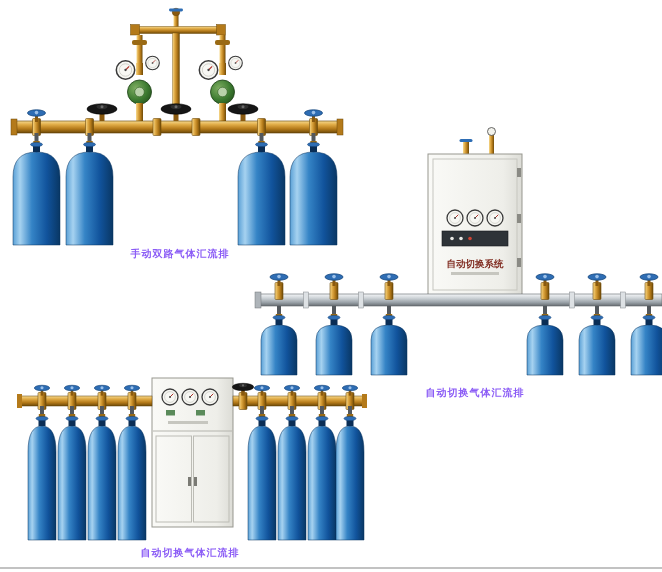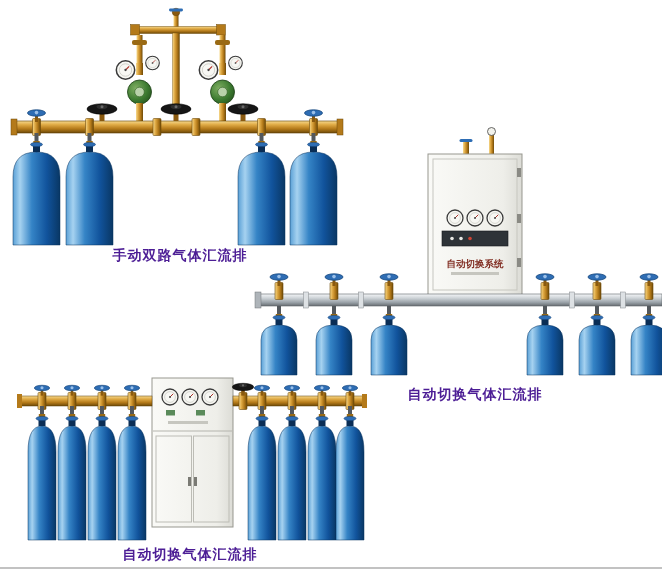--- a/index.html
+++ b/index.html
@@ -17,23 +17,23 @@
   }
   .scene-svg {
     position: absolute;
     left: 0;
     top: 0;
   }
   .caption {
     position: absolute;
     text-align: center;
     font-weight: 700;
-    font-size: 14px;
+    font-size: 10px;
     letter-spacing: 1px;
-    color: #4c1d95;
+    color: #8b5cf6;
     white-space: nowrap;
   }
   .bottom-divider {
     position: absolute;
     left: 0;
     top: 567px;
     width: 662px;
     height: 2px;
     background: #c2c2c2;
   }

